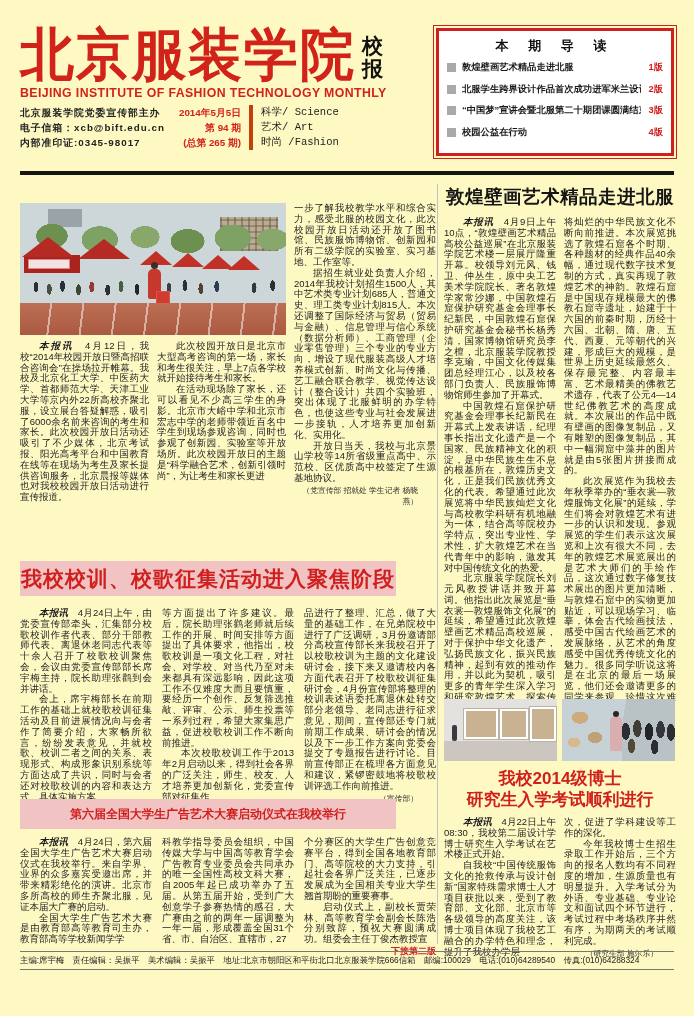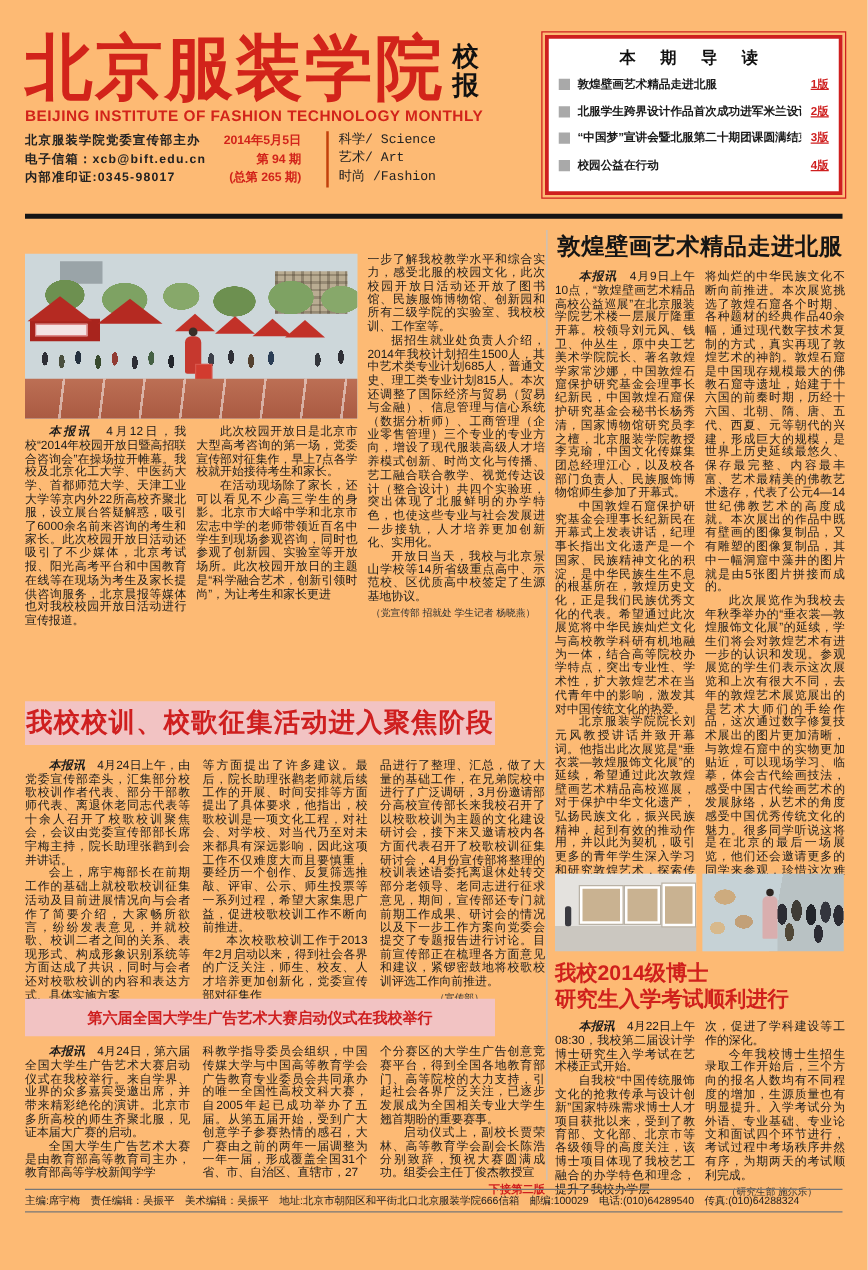--- a/index.html
+++ b/index.html
@@ -1,51 +1,51 @@
 <!DOCTYPE html>
 <html><head>
 <meta charset="utf-8">
 <style>
   html,body{margin:0;padding:0;background:#e8e8e8;}
-  #page{position:relative;width:694px;height:1016px;background:#fdba74;margin:0 auto;
+  #page{position:relative;width:694px;height:1016px;background:#fef9c3;margin:0 auto;
         font-family:"Liberation Sans",sans-serif;color:#222;overflow:hidden;}
   
   .header{position:absolute;left:20px;top:26px;width:654px;height:142px;}
   .mast-left{position:absolute;left:0;top:0;width:404px;}
   .mast-titlerow{display:flex;align-items:flex-start;}
   .mast-title{font-size:54px;line-height:58px;font-weight:900;color:#d2231a;
               letter-spacing:2px;font-family:"Liberation Serif",serif;transform:scaleY(1.05);}
   .mast-suffix{display:flex;flex-direction:column;font-size:21px;font-weight:900;color:#111;
                line-height:23px;margin-left:6px;margin-top:8px;}
   .mast-en{color:#d2231a;font-weight:bold;font-size:12.3px;letter-spacing:.4px;margin-top:2px;white-space:nowrap;}
   .mast-info{display:flex;margin-top:5px;align-items:stretch;}
   .info-left{font-size:9.8px;font-weight:bold;line-height:15px;letter-spacing:1px;white-space:nowrap;}
   .info-mid{font-size:9.8px;color:#d2231a;font-weight:bold;line-height:15px;text-align:right;
             margin-left:14px;white-space:nowrap;}
-  .info-right{font-size:10.5px;line-height:15px;border-left:2px solid #c2410c;margin-left:20px;
+  .info-right{font-size:10.5px;line-height:15px;border-left:4px solid #c2410c;margin-left:8px;
               padding-left:8px;white-space:nowrap;font-family:"Liberation Mono",monospace;}
   
   .digest{position:absolute;right:0;top:2px;width:238px;height:128px;border:3px solid #cf1f1f;
           outline:1px solid #cf1f1f;outline-offset:2px;background:#fff;padding:4px 8px 0 8px;box-sizing:border-box;}
   .digest-title{text-align:center;font-size:13px;font-weight:900;letter-spacing:8px;color:#111;margin:2px 0 6px 0;}
   .digest-item{display:flex;align-items:center;margin:0 0 8.5px 0;}
   .digest-bullet{width:9px;height:9px;background:#a9a9a9;flex:0 0 9px;margin-right:6px;}
   .digest-text{font-size:9.3px;font-weight:bold;color:#1a1a1a;white-space:nowrap;flex:1 1 auto;overflow:hidden;}
-  .digest-page{font-size:9.3px;font-weight:bold;color:#cf1f1f;margin-left:8px;white-space:nowrap;text-decoration:underline;}
+  .digest-page{font-size:9.3px;font-weight:bold;color:#cf1f1f;margin-left:8px;white-space:nowrap;}
   
   .black-rule{position:absolute;left:20px;top:171px;width:654px;height:4px;background:#151515;}
   .vdivider{position:absolute;left:437px;top:184px;width:1px;height:760px;background:#c2c2c2;}
   .footer{position:absolute;left:20px;top:951px;width:654px;border-top:1.5px solid #777;
           border-bottom:1.5px solid #777;padding:3px 0;font-size:8.4px;color:#222;}
   
   .col{font-size:9.5px;line-height:10.8px;text-align:justify;color:#1c1c1c;}
   .col p{margin:0;text-indent:2em;}
   .col p.noindent{text-indent:0;}
   .col p strong{font-weight:bold;font-style:italic;}
-  .col p.byline{text-indent:0;text-align:center;font-size:7.8px;color:#333;margin-top:2px;padding-right:5px;}
+  .col p.byline{text-indent:0;text-align:right;font-size:7.8px;color:#333;margin-top:2px;padding-right:18px;}
   .col p.jump{text-indent:0;text-align:right;font-size:9px;color:#cf1f1f;font-weight:bold;margin-top:1px;}
   
   .a1{position:absolute;left:20px;top:182px;width:416px;}
   .hl1{margin:0;font-size:29px;font-weight:900;color:#d0201c;text-align:center;letter-spacing:1px;line-height:34px;}
   .a1-body{display:flex;margin-top:21px;}
   .a1-left{width:266px;flex:0 0 266px;}
   .a1 .cols{display:flex;gap:8px;margin-top:6px;}
   .a1 .cols .col{width:129px;}
   .a1c3{width:142px;margin-left:8px;}
   
@@ -110,21 +110,21 @@
      radial-gradient(7px 14px at 35% 40%,#403c36 0 60%,transparent 61%),
      radial-gradient(7px 14px at 55% 46%,#23252b 0 60%,transparent 61%),
      radial-gradient(7px 14px at 75% 42%,#34363e 0 60%,transparent 61%),
      radial-gradient(7px 14px at 93% 47%,#2c2c34 0 60%,transparent 61%),
      radial-gradient(6px 12px at 25% 72%,#514838 0 60%,transparent 61%),
      radial-gradient(6px 12px at 65% 74%,#2c2c34 0 60%,transparent 61%);}
   .g-lady{position:absolute;left:48px;top:18px;width:12px;height:34px;background:#d9aeae;border-radius:4px 4px 1px 1px;}
   .g-lady::before{content:"";position:absolute;left:3px;top:-6px;width:6px;height:6px;border-radius:50%;background:#2d2622;}
   
   .a5{position:absolute;left:444px;top:768px;width:232px;}
-  .hl5{margin:0;font-size:17px;font-weight:900;color:#d0201c;text-align:left;line-height:21px;}
+  .hl5{margin:0;font-size:17px;font-weight:900;color:#d0201c;text-align:center;line-height:21px;}
   .a5 .cols{display:flex;gap:8px;margin-top:7px;}
   .a5 .cols .col{width:112px;}
   
   .banner{position:absolute;left:20px;width:376px;background:#f2c3c3;color:#cf1f1f;font-weight:900;
           text-align:center;box-sizing:border-box;}
   .banner-motto{top:561px;height:35px;font-size:21px;line-height:35px;letter-spacing:1px;}
   .banner-ad{top:799px;height:30px;font-size:12px;line-height:30px;}
   .a3{position:absolute;left:20px;top:608px;width:417px;}
   .a4{position:absolute;left:20px;top:837px;width:417px;}
   .cols3{display:flex;gap:10px;}
@@ -210,27 +210,27 @@
           <div class="ph-crowd"></div>
           <div class="ph-person-red"></div>
           <div class="ph-bag-red"></div>
           <div class="ph-track"></div>
         </div>
         <div class="cols">
           <div class="col">
               <p><strong>本报讯</strong>　4月12日，我校“2014年校园开放日暨高招联合咨询会”在操场拉开帷幕。我校及北京化工大学、中医药大学、首都师范大学、天津工业大学等京内外22所高校齐聚北服，设立展台答疑解惑，吸引了6000余名前来咨询的考生和家长。此次校园开放日活动还吸引了不少媒体，北京考试报、阳光高考平台和中国教育在线等在现场为考生及家长提供咨询服务，北京晨报等媒体也对我校校园开放日活动进行宣传报道。</p>
             </div>
           <div class="col">
-              <p>此次校园开放日是北京市大型高考咨询的第一场，党委宣传部对征集作，早上7点各学校就开始接待考生和家长。</p>
+              <p>此次校园开放日是北京市大型高考咨询的第一场，家长和考生很关注，早上7点各学校就开始接待考生和家长。</p>
               <p>在活动现场除了家长，还可以看见不少高三学生的身影。北京市大峪中学和北京市宏志中学的老师带领近百名中学生到现场参观咨询，同时也参观了创新园、实验室等开放场所。此次校园开放日的主题是“科学融合艺术，创新引领时尚”，为让考生和家长更进</p>
             </div>
         </div>
       </div>
       <div class="col a1c3">
-          <p class="noindent">一步了解我校教学水平和综合实力，感受北服的校园文化，此次校园开放日活动还开放了图书馆、民族服饰博物馆、创新园和所有二级学院的实验室、我校校训、工作室等。</p>
+          <p class="noindent">一步了解我校教学水平和综合实力，感受北服的校园文化，此次校园开放日活动还开放了图书馆、民族服饰博物馆、创新园和所有二级学院的实验室、实习基地、工作室等。</p>
           <p>据招生就业处负责人介绍，2014年我校计划招生1500人，其中艺术类专业计划685人，普通文史、理工类专业计划815人。本次还调整了国际经济与贸易（贸易与金融）、信息管理与信心系统（数据分析师）、工商管理（企业零售管理）三个专业的专业方向，增设了现代服装高级人才培养模式创新、时尚文化与传播、艺工融合联合教学、视觉传达设计（整合设计）共四个实验班，突出体现了北服鲜明的办学特色，也使这些专业与社会发展进一步接轨，人才培养更加创新化、实用化。</p>
           <p>开放日当天，我校与北京景山学校等14所省级重点高中、示范校、区优质高中校签定了生源基地协议。</p>
           <p class="byline">（党宣传部 招就处 学生记者 杨晓燕）</p>
         </div>
     </div>
   </section>
 
   <section class="a2">
     <h2 class="hl2">敦煌壁画艺术精品走进北服</h2>
     <div class="cols">

